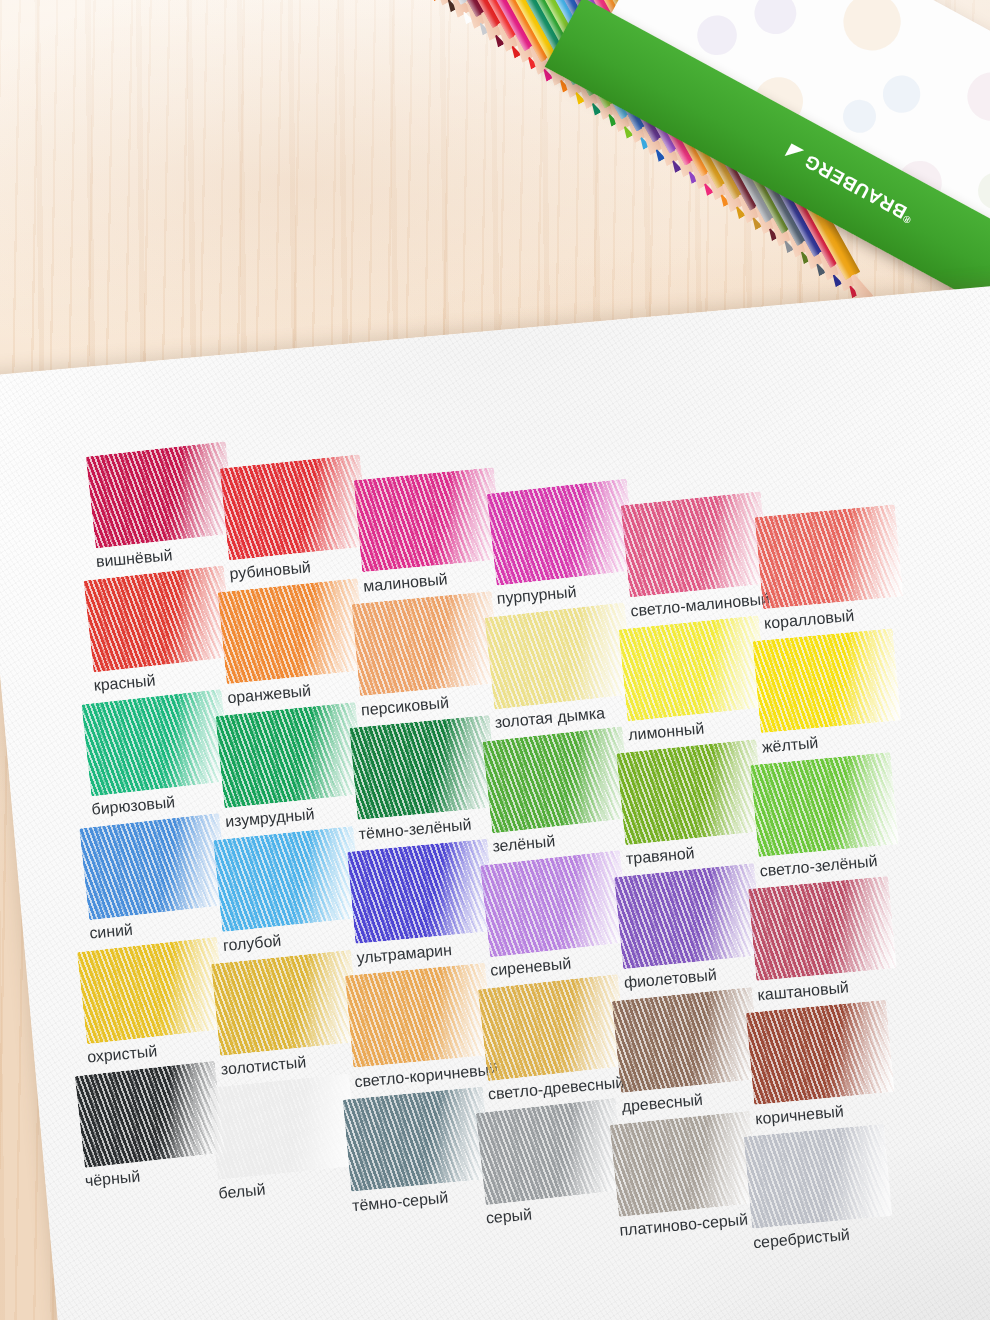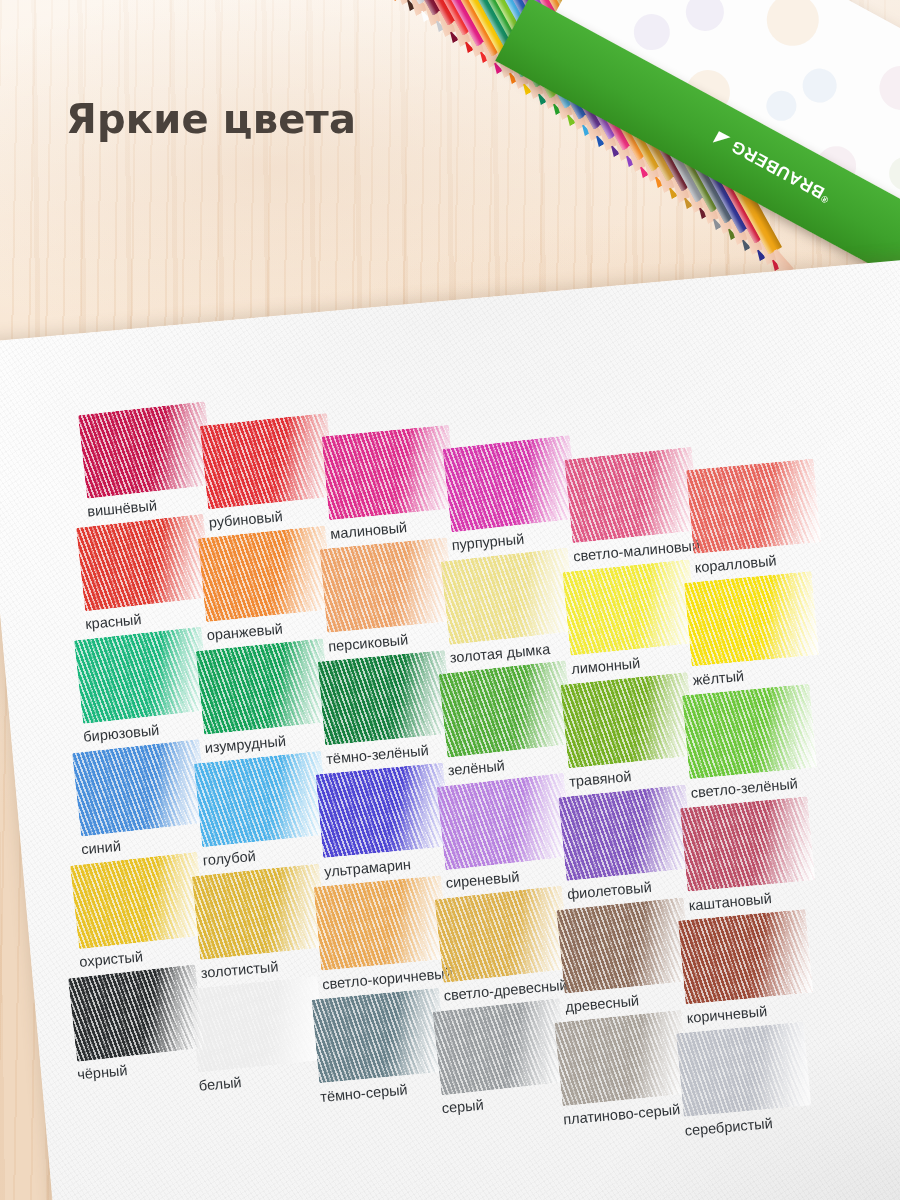--- a/index.html
+++ b/index.html
@@ -142,21 +142,20 @@
     font-family:"Liberation Sans","DejaVu Sans",sans-serif;
   }
 </style>
 </head>
 <body>
 
 <div id="stage">
 
   <div class="wood"></div>
 
-  <div class="headline">Яркие цвета</div>
 
   <div class="pencils" id="pencils">
       <div class="pencil" style="left: 8px; top: 22px; width: 300px; height: 15px; transform: rotate(-119deg);">
         <div class="lead" style="left: 0px; background: rgb(232, 113, 26);"></div>
       </div>
       <div class="pencil" style="left: 22.6px; top: 32.4px; width: 316px; height: 15px; transform: rotate(-119deg);">
         <div class="wood-cone" style="left: 9px;"></div>
         <div class="lead" style="left: 0px; background: rgb(74, 44, 34);"></div>
       </div>
       <div class="pencil" style="left: 37.2px; top: 42.8px; width: 332px; height: 15px; transform: rotate(-119deg);">

